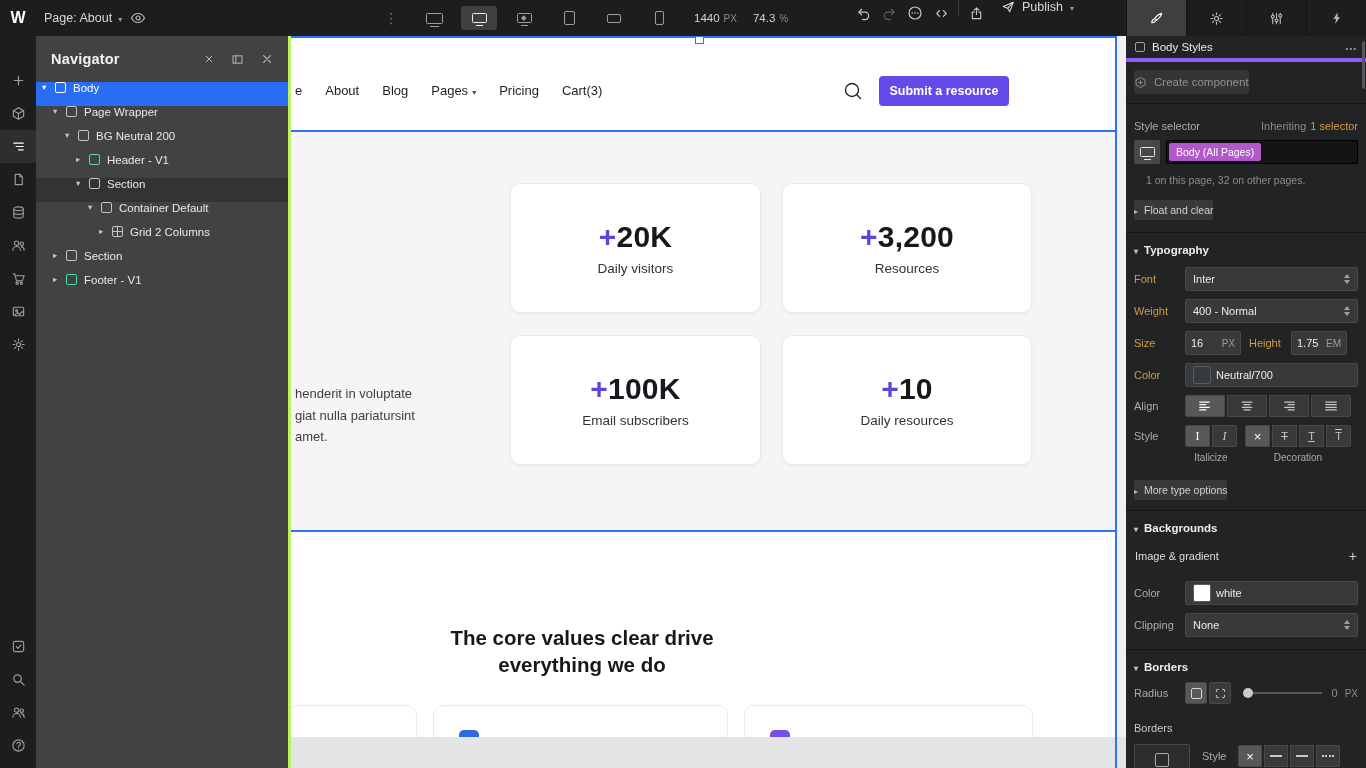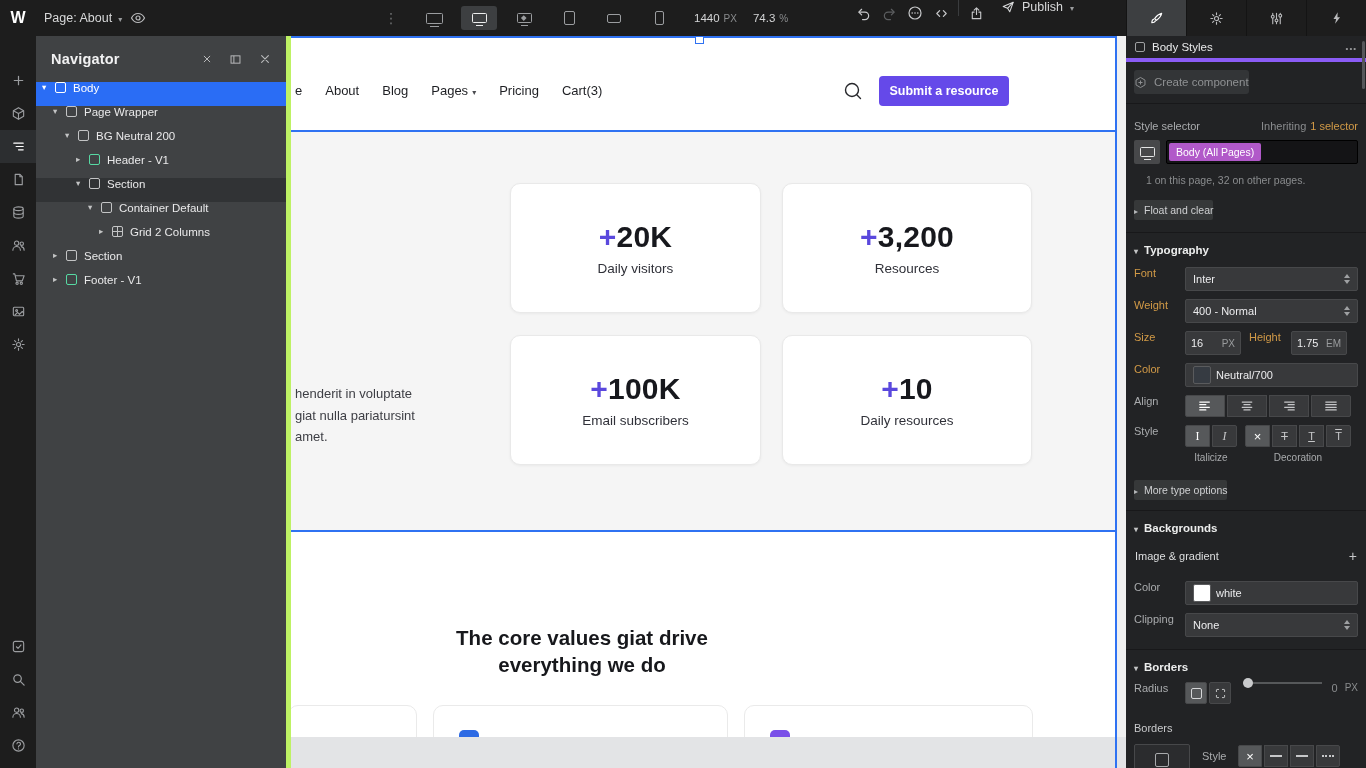--- a/index.html
+++ b/index.html
@@ -40,21 +40,21 @@
   .tb-tab{width:60px;height:36px;display:flex;align-items:center;justify-content:center;color:#b9babc;border-left:1px solid #141414;}
   .tb-tab.active{background:#3d3f41;color:#fff;}
 
   
   .ltb{position:absolute;left:0;top:36px;bottom:0;width:36px;background:#1d1d1d;z-index:40;display:flex;flex-direction:column;align-items:center;padding:28px 0 6px;}
   .ltb .ic{width:36px;height:33px;flex:none;display:flex;align-items:center;justify-content:center;color:#9b9da0;}
   .ltb .ic.active{color:#fff;background:#2c2e30;}
   .ltb .spacer{flex:1;}
 
   
-  .navg{position:absolute;left:36px;top:36px;bottom:0;width:255px;background:#404244;z-index:30;border-right:5px solid #bef264;}
+  .navg{position:absolute;left:36px;top:36px;bottom:0;width:255px;background:#404244;z-index:30;border-right:3px solid #bef264;}
   .navg-head{height:46px;display:flex;align-items:center;padding:0 15px;color:#f2f2f3;}
   .navg-title{font-size:14.5px;font-weight:700;letter-spacing:.2px;flex:1;}
   .navg-hic{color:#b9babc;margin-left:17px;}
   .nrow{height:24px;display:flex;align-items:flex-start;font-size:11.5px;color:#e9e9ea;}
   .nrow .car{width:13px;flex:none;font-size:8.5px;color:#c3c4c5;}
   .car.exp::before{content:"▾";}
   .car.col::before{content:"▸";}
   .nrow .nic{flex:none;width:11px;height:11px;border:1.2px solid #c3c4c5;border-radius:2px;margin-right:7px;}
   .nic.comp{border-color:#57d9a3;}
   .nic.grid{background:linear-gradient(transparent 44%,#c3c4c5 44% 56%,transparent 56%),linear-gradient(90deg,transparent 44%,#c3c4c5 44% 56%,transparent 56%);}
@@ -103,21 +103,21 @@
   .inh-cnt{color:#d29a47;margin-left:4px;}
   .sel-frow{display:flex;align-items:center;margin:8px 8px 0;}
   .sel-toggle{width:26px;height:24px;background:#47484a;border-radius:2px;display:flex;align-items:center;justify-content:center;margin-right:6px;color:#e3e4e5;}
   .sel-field{flex:1;height:24px;background:#141416;border:1px solid #000;border-radius:2px;display:flex;align-items:center;padding:2px;}
   .tagpill{height:18px;background:#b159c9;color:#fff;border-radius:2px;display:flex;align-items:center;padding:0 7px;font-size:10.5px;white-space:nowrap;}
   .usage{padding:10px 20px 0;color:#8a8c8e;font-size:10.5px;}
   .bar-collapse{margin:14px 8px 0;height:20px;background:#363839;border-radius:2px;display:flex;align-items:center;justify-content:center;gap:6px;color:#cfd0d2;font-size:10.5px;}
   .sect{margin-top:12px;border-top:1px solid #18181a;padding-top:8px;}
   .sect-h{display:flex;align-items:center;gap:6px;padding:0 8px;height:18px;color:#eceded;font-weight:700;font-size:11.5px;}
   .sect-h .car-d::before{color:#c3c4c5;}
-  .sp-row{display:flex;padding:0 8px;margin-top:8px;}
+  .sp-row{display:flex;align-items:center;padding:0 8px;margin-top:8px;}
   .sp-label{flex:none;width:51px;color:#a9abad;}
   .sp-label.mod{color:#d29a47;}
   .ctl{flex:1;height:24px;background:#38393b;border:1px solid #47484a;border-radius:2px;display:flex;align-items:center;padding:0 7px;color:#ececee;gap:5px;}
   .ctl.fix{flex:none;width:56px;padding:0 5px;}
   .ctl .unit{margin-left:auto;color:#9a9c9e;font-size:10px;}
   .stepper{margin-left:auto;display:flex;flex-direction:column;gap:2px;align-items:center;}
   .stepper::before{content:"";border:3px solid transparent;border-bottom:4px solid #9fa1a3;display:block;}
   .stepper::after{content:"";border:3px solid transparent;border-top:4px solid #9fa1a3;display:block;}
   .swatch{width:18px;height:18px;border-radius:2px;border:1px solid #5a5b5d;flex:none;}
   .swatch.n700{background:#363b42;}
@@ -487,21 +487,21 @@
           <div class="lbl">Email subscribers</div>
         </div>
         <div class="scard" style="left:491px;top:205px;width:250px">
           <div class="val"><span class="plus">+</span><span>10</span></div>
           <div class="lbl">Daily resources</div>
         </div>
       </div>
 
       <div class="values">
         <div class="vhead">
-          <div>The core values giat drive</div>
+          <div>The core values clear drive</div>
           <div>everything we do</div>
         </div>
         <div class="vcard" style="left:-3px;width:129px"></div>
         <div class="vcard" style="left:142px;width:295px">
           <span class="vicon" style="background:#2d6ae4"></span>
         </div>
         <div class="vcard" style="left:453px;width:289px">
           <span class="vicon" style="background:#7a4fe8"></span>
         </div>
       </div>

